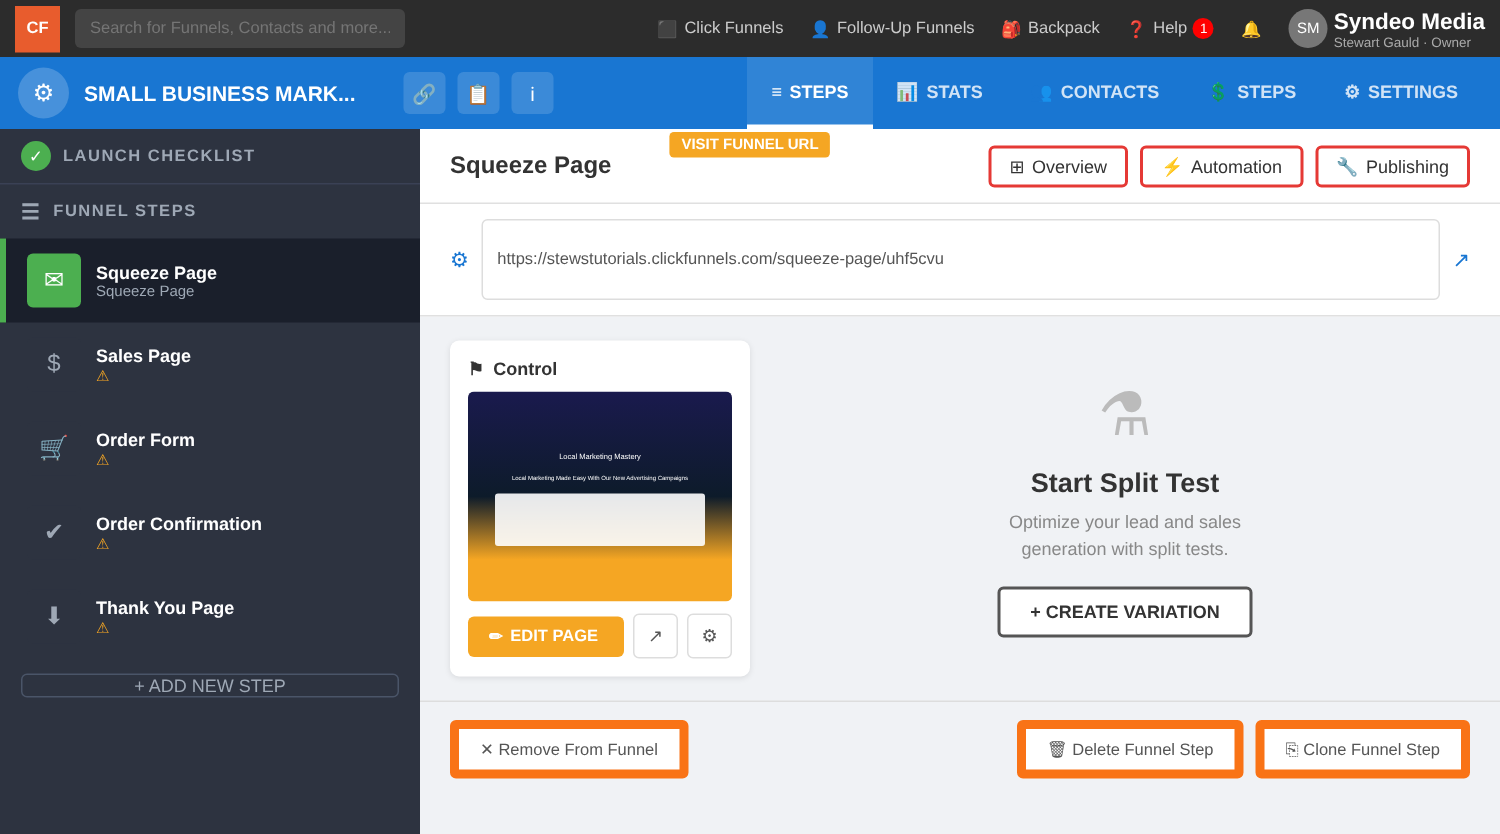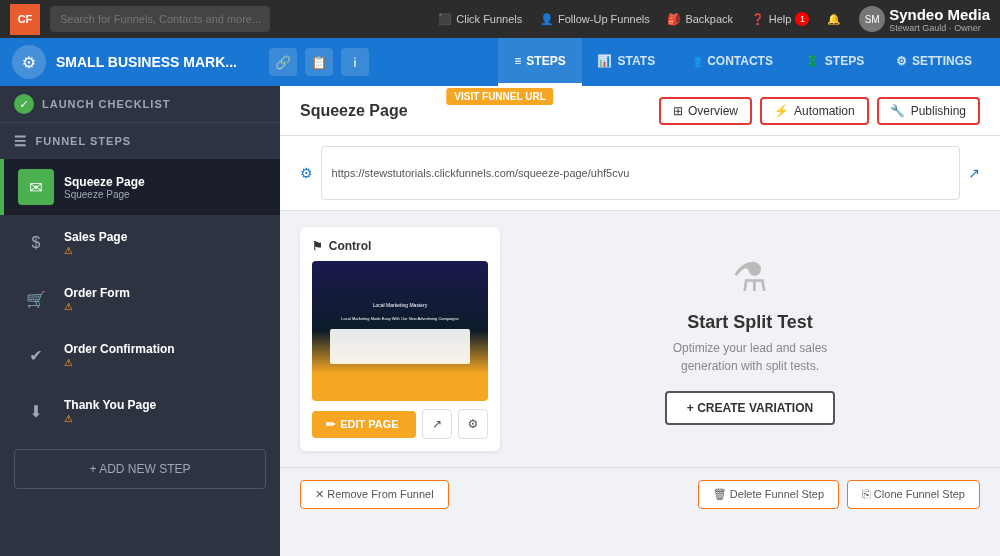--- a/index.html
+++ b/index.html
@@ -96,21 +96,21 @@
     .step-icon-area.check { background: #2d3340; color: #9ea8b5; }
     .step-icon-area.download { background: #2d3340; color: #9ea8b5; }
     .step-text { flex: 1; }
     .step-name { color: white; font-size: 12px; font-weight: bold; }
     .step-subname { color: #9ea8b5; font-size: 10px; }
     .step-warning { color: #f5a623; font-size: 10px; margin-top: 1px; }
 
     .add-step-btn {
       margin: 10px 14px; background: transparent;
       border: 1px solid #4a5568; color: #9ea8b5;
-      border-radius: 4px; padding: 12px; font-size: 12px;
+      border-radius: 4px; padding: 0; font-size: 12px;
       cursor: pointer; text-align: center;
     }
 
     
     .content-area { flex: 1; background: #f0f2f5; overflow: hidden; }
 
     
     .page-header {
       display: flex; align-items: center;
       background: white; padding: 0 20px; height: 50px;
@@ -192,21 +192,21 @@
     }
 
     
     .bottom-actions {
       display: flex; align-items: center; justify-content: space-between;
       padding: 12px 20px; background: #f0f2f5; border-top: 1px solid #ddd;
     }
     .bottom-left { display: flex; gap: 8px; }
     .bottom-right { display: flex; gap: 8px; }
     .action-btn-outline {
-      border: 1px solid #f97316; background: white; color: #555;
+      border: 6px solid #f97316; background: white; color: #555;
       border-radius: 4px; padding: 7px 14px; font-size: 11px;
       cursor: pointer; display: flex; align-items: center; gap: 5px;
     }
     .funnel-nav-wrapper { position: relative; }
   </style>
 </head>
 <body>
 
 <div class="global-nav">
   <div class="global-nav-logo">CF</div>

